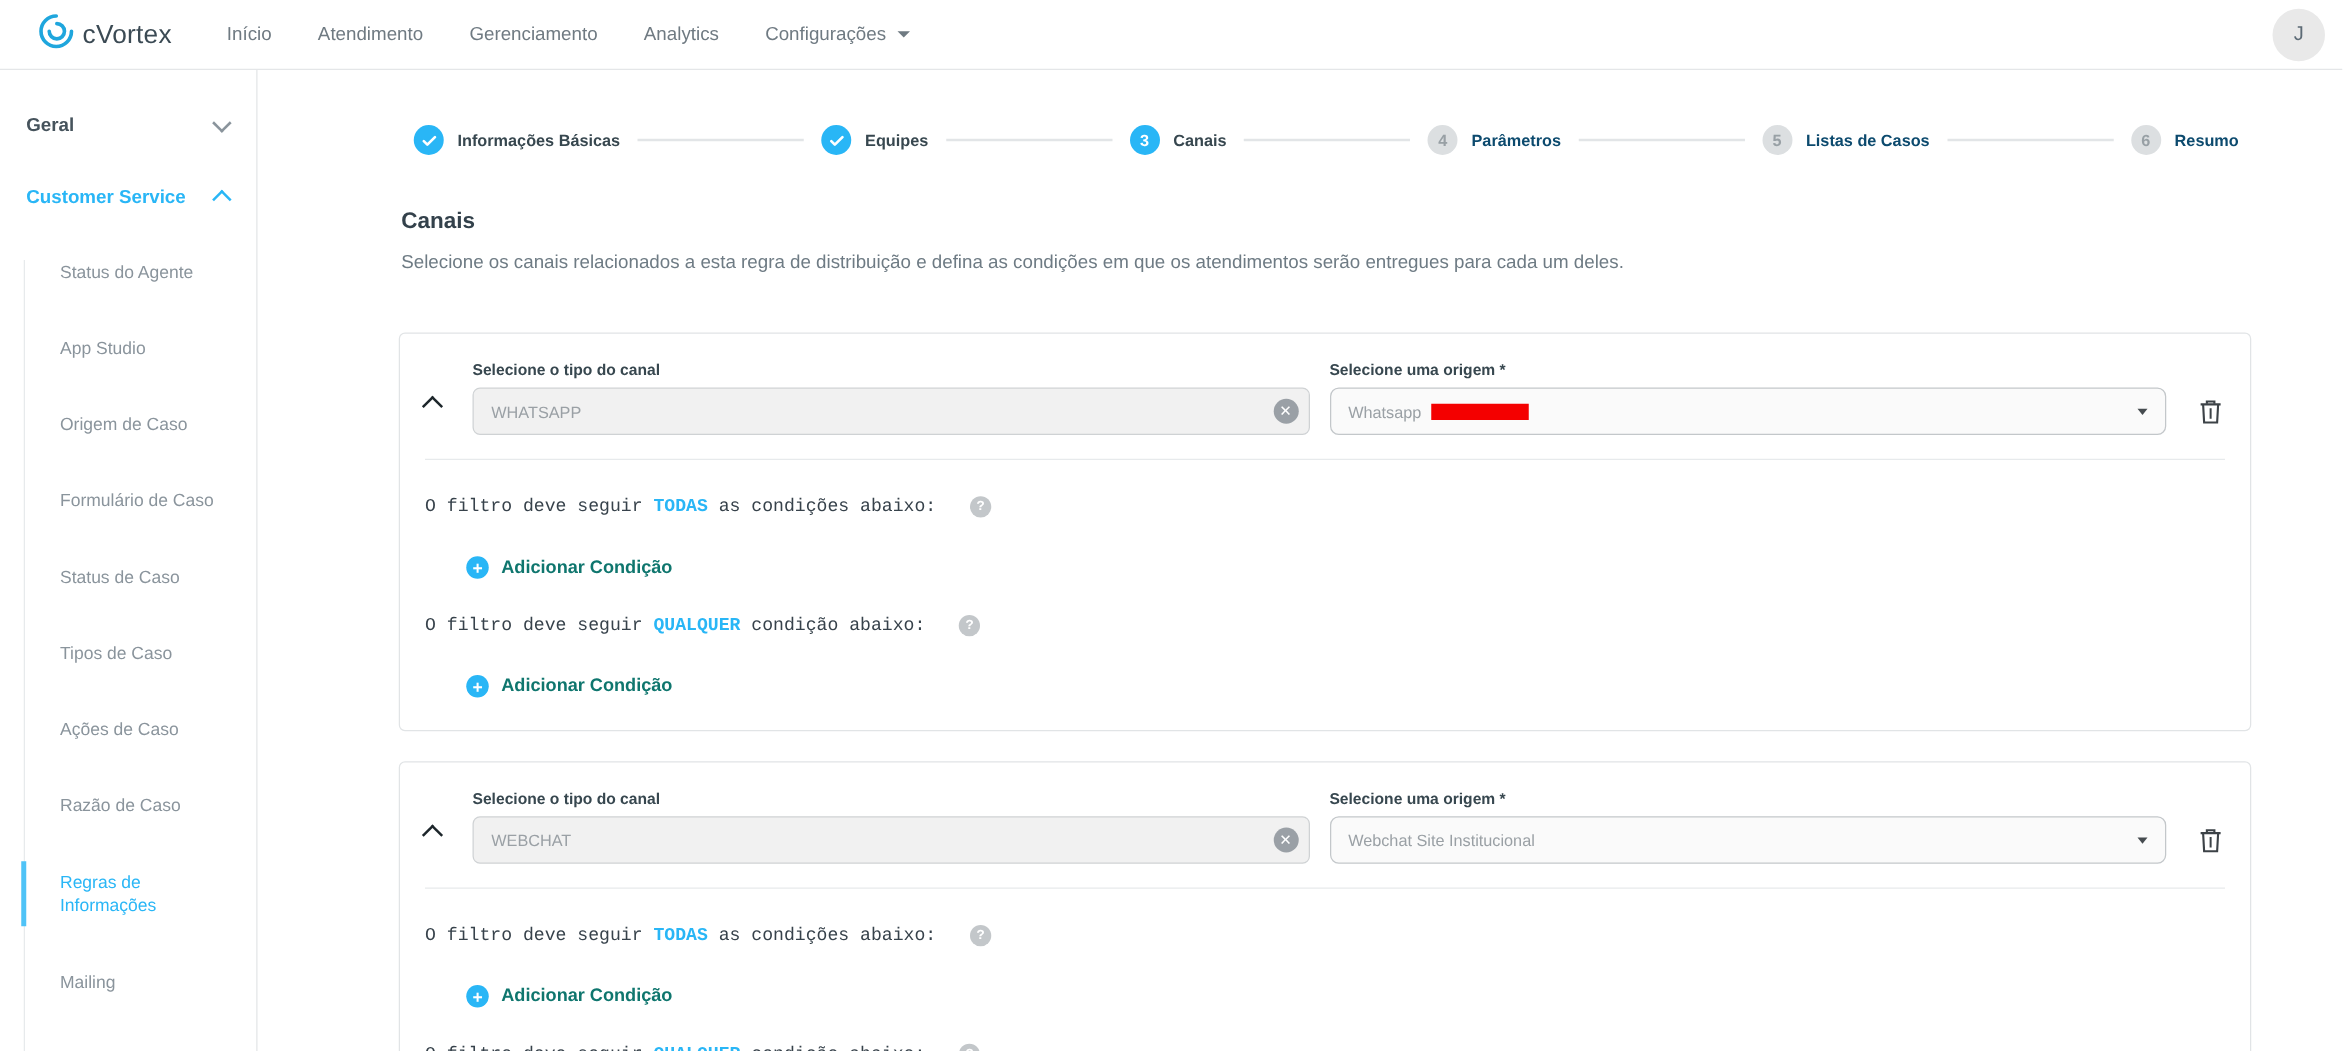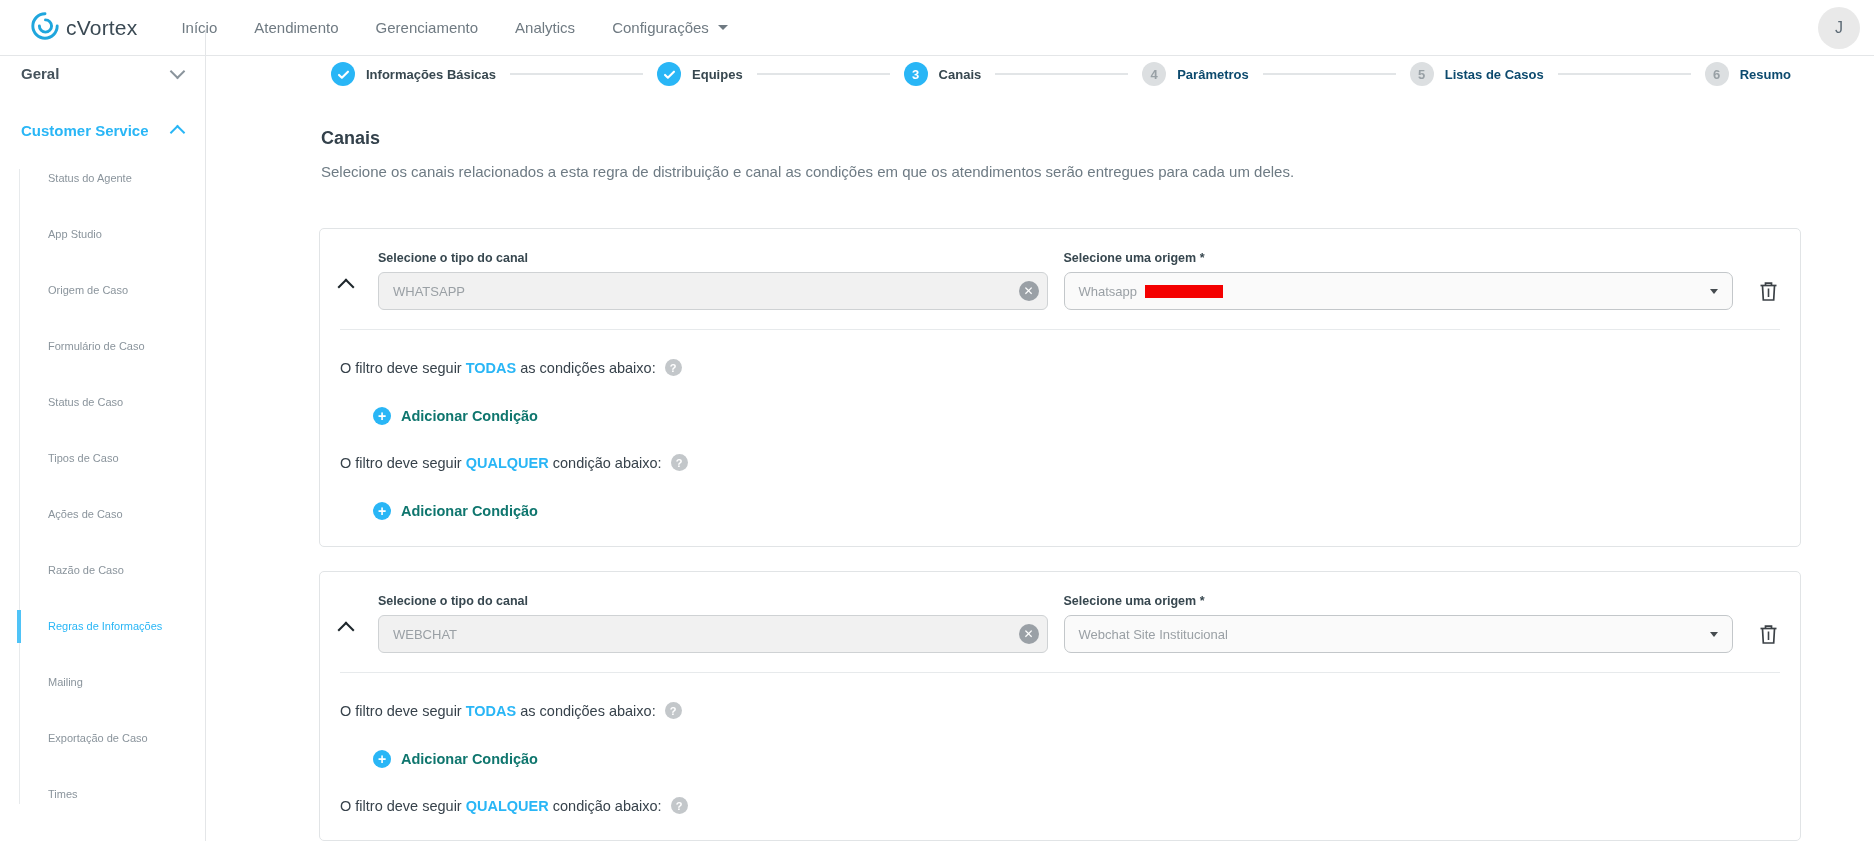--- a/index.html
+++ b/index.html
@@ -14,38 +14,38 @@
   .nav-items { display:flex; align-items:center; margin-left:44px; gap:37px; }
   .nav-item { font-size:15px; color:#6f7a82; cursor:pointer; }
   .nav-item.has-caret { display:flex; align-items:center; gap:9px; }
   .caret-down { width:0; height:0; border-left:5px solid transparent;
     border-right:5px solid transparent; border-top:5px solid #6f7a82; }
   .avatar { margin-left:auto; width:42px; height:42px; border-radius:50%;
     background:#e9e9e9; color:#5d6b76; font-size:16px; display:flex;
     align-items:center; justify-content:center; cursor:pointer; }
 
   
-  .shell { display:flex; height:785px;align-items:flex-end; }
+  .shell { display:flex; height:785px; }
   .sidebar { width:206px; border-right:1px solid #e4e6e8; padding:36px 10px 0 21px;
     flex-shrink:0; }
   .main { flex:1; padding:44px 72px 0 113px; overflow:hidden; }
 
   
   .side-section { display:flex; align-items:center; justify-content:space-between;
     padding-right:12px; cursor:pointer; }
   .side-section-label { font-size:15px; font-weight:bold; color:#46535c; }
   .side-section.active .side-section-label { color:#29b6f6; }
   .side-section + .side-section { margin-top:40px; }
   .chev { width:11px; height:11px; border-right:2px solid #8a949c;
     border-bottom:2px solid #8a949c; transform:rotate(45deg); margin-top:-5px; }
   .chev.up { transform:rotate(-135deg); margin-top:4px; border-color:#29b6f6; }
   .side-list { list-style:none; margin:30px 0 0 -2px; border-left:1px solid #e7eaec;
     padding-left:28px; }
-  .side-item { position:relative; font-size:11px; line-height:19px; color:#8a949c;
-    margin-bottom:37px; cursor:pointer; max-width:140px; }
+  .side-item { position:relative; font-size:14px; line-height:19px; color:#8a949c;
+    margin-bottom:37px; cursor:pointer; max-width:140px;margin-top:42px; }
   .side-item.active { color:#29b6f6; }
   .side-item.active::before { content:""; position:absolute; left:-31px; top:-7px;
     bottom:-7px; width:4px; background:#4fc3f7; }
 
   
   .stepper { display:flex; align-items:center; width:1460px; margin-left:12px; }
   .step { display:flex; align-items:center; gap:11px; flex-shrink:0; }
   .step-circle { width:24px; height:24px; border-radius:50%; display:flex;
     align-items:center; justify-content:center; font-size:13px; font-weight:bold; }
   .step.done .step-circle, .step.active .step-circle { background:#29b6f6; color:#fff; }
@@ -84,22 +84,22 @@
   .select-value { font-size:13px; color:#9aa0a5; }
   .redaction { display:inline-block; width:78px; height:13px; background:#f40000;
     margin-left:8px; vertical-align:middle; }
   .select-caret { position:absolute; right:14px; top:16px; width:0; height:0;
     border-left:4.5px solid transparent; border-right:4.5px solid transparent;
     border-top:5.5px solid #454b4f; }
   .trash-btn { background:none; border:none; cursor:pointer; margin:30px 2px 0 26px;
     flex-shrink:0; }
   .card-divider { border:none; border-top:1px solid #e7eaec; margin:19px 0 0 0; }
 
-  .filter-line { display:flex; align-items:center; gap:9px; margin-top:29px;
-    font-size:14.5px; color:#37424b; font-weight:500; }
+  .filter-line { display:flex; align-items:center; gap:27px; margin-top:29px;
+    font-size:14.5px; color:#37424b; font-weight:500;font-family:Liberation Mono, monospace; }
   .filter-keyword { color:#29b6f6; font-weight:bold; }
   .help-icon { width:17px; height:17px; border-radius:50%; background:#c3c7ca;
     color:#fff; font-size:11px; font-weight:bold; display:flex; align-items:center;
     justify-content:center; cursor:pointer; }
   .action-row { display:flex; align-items:center; gap:10px; margin:31px 0 0 33px;
     cursor:pointer; }
   .plus-icon { width:18px; height:18px; border-radius:50%; background:#29b6f6;
     color:#fff; font-size:14px; font-weight:bold; display:flex; align-items:center;
     justify-content:center; }
   .action-label { font-size:14.5px; font-weight:bold; color:#0f766e; }
@@ -193,21 +193,21 @@
         <span class="step-label">Listas de Casos</span>
       </div>
       <div class="connector"></div>
       <div class="step todo">
         <span class="step-circle">6</span>
         <span class="step-label">Resumo</span>
       </div>
     </div>
 
     <h1 class="page-title">Canais</h1>
-    <p class="page-desc">Selecione os canais relacionados a esta regra de distribuição e canal as condições em que os atendimentos serão entregues para cada um deles.</p>
+    <p class="page-desc">Selecione os canais relacionados a esta regra de distribuição e defina as condições em que os atendimentos serão entregues para cada um deles.</p>
 
     <section class="card">
       <div class="fields-row">
         <button class="collapse-btn">
           <span class="chev-up-dark"></span>
         </button>
         <div class="field">
           <div class="field-label">Selecione o tipo do canal</div>
           <div class="input-wrap">
             <input class="text-input" readonly="" value="WHATSAPP" style="">

